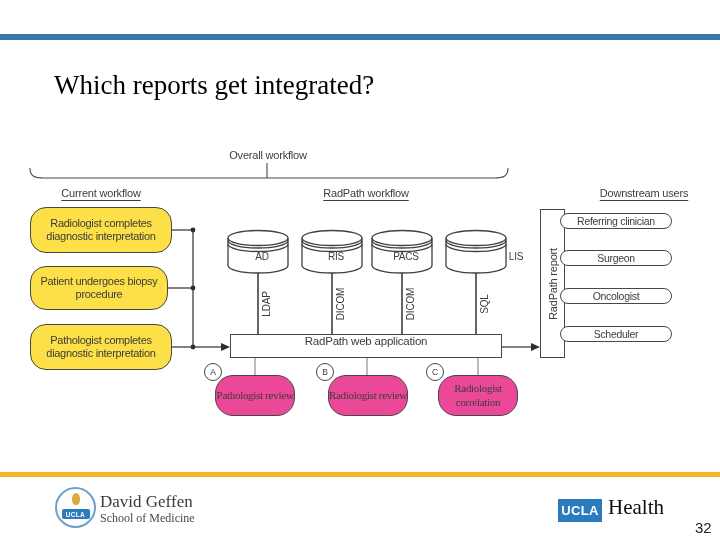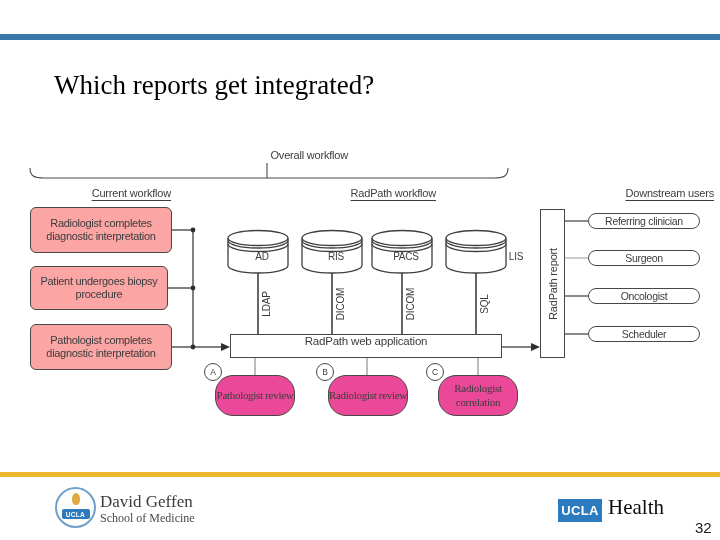--- a/index.html
+++ b/index.html
@@ -6,41 +6,41 @@
   .slide{
     position:relative;width:720px;height:540px;background:#ffffff;
     overflow:hidden;font-family:"Liberation Sans",sans-serif;
   }
   .topbar{position:absolute;left:0;top:34px;width:720px;height:6px;background:#3878A8;}
   .title{
     position:absolute;left:54px;top:70px;width:600px;
     font-family:"Liberation Serif",serif;font-size:27px;color:#000;
   }
   
-  .dlabel{position:absolute;font-size:11px;color:#3c3c3c;letter-spacing:-0.2px;text-align:right;}
+  .dlabel{position:absolute;font-size:11px;color:#3c3c3c;letter-spacing:-0.2px;text-align:center;}
   .dlabel.u{text-decoration:underline;text-underline-offset:3px;}
   .rbox{
-    position:absolute;box-sizing:border-box;background:#fca5a5;border:1.4px solid #474747;
-    border-radius:6px;display:flex;align-items:center;justify-content:center;
+    position:absolute;box-sizing:border-box;background:#fde047;border:1.4px solid #474747;
+    border-radius:16px;display:flex;align-items:center;justify-content:center;
     text-align:center;font-size:11px;line-height:13.5px;color:#3c3c3c;letter-spacing:-0.3px;
     padding:2px 4px;z-index:2;
   }
   .webapp{
     position:absolute;left:230px;top:334px;width:272px;height:24px;box-sizing:border-box;
     background:#fff;border:1.3px solid #474747;display:flex;align-items:flex-start;justify-content:center;
     font-size:11.5px;color:#3c3c3c;letter-spacing:-0.2px;z-index:2;
   }
   .report{
     position:absolute;left:540px;top:209px;width:25px;height:149px;box-sizing:border-box;
     background:#fff;border:1.3px solid #474747;display:flex;align-items:center;justify-content:center;
     z-index:2;
   }
   .report span{transform:rotate(-90deg);white-space:nowrap;font-size:11px;color:#3c3c3c;letter-spacing:-0.2px;}
   .pill{
-    position:absolute;left:588px;width:112px;height:16px;box-sizing:border-box;background:#fff;
+    position:absolute;left:560px;width:112px;height:16px;box-sizing:border-box;background:#fff;
     border:1.2px solid #474747;border-radius:999px;display:flex;align-items:center;justify-content:center;
     font-size:10.5px;color:#3c3c3c;letter-spacing:-0.3px;z-index:2;
   }
   .review{
     position:absolute;top:375px;width:80px;height:41px;box-sizing:border-box;background:#ec4899;
     border:1.3px solid #474747;border-radius:18px;display:flex;align-items:center;justify-content:center;
     text-align:center;font-size:11px;line-height:13.5px;color:#3c3c3c;letter-spacing:-0.3px;z-index:2;font-family:Liberation Serif, serif;
   }
   .badge{
     position:absolute;top:363px;width:18px;height:18px;box-sizing:border-box;background:#fff;

